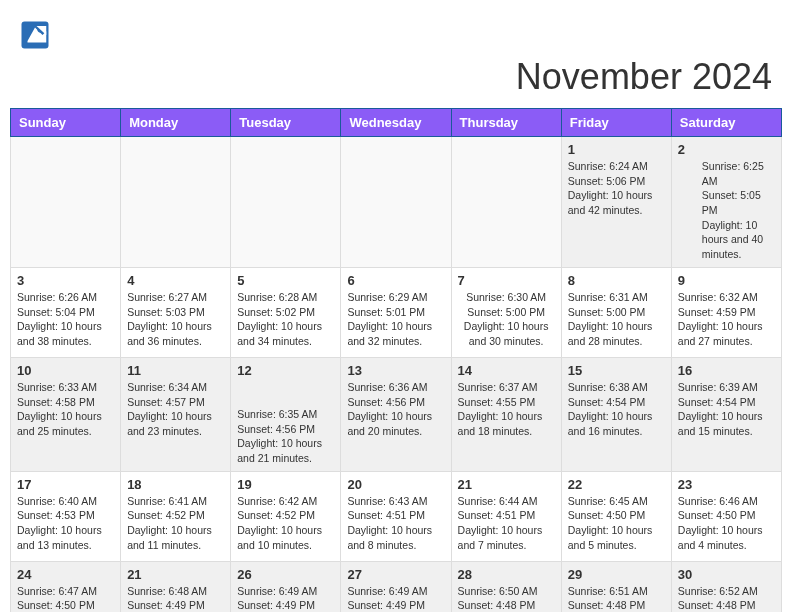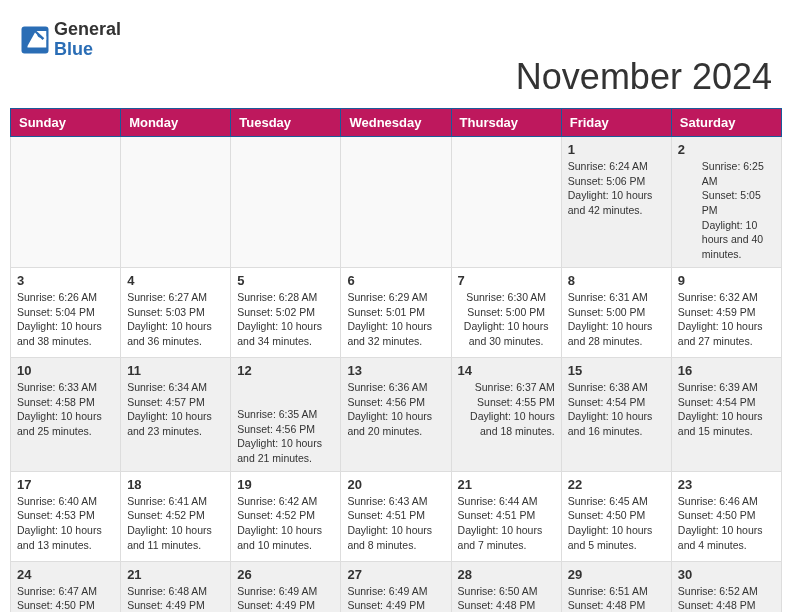--- a/index.html
+++ b/index.html
@@ -52,21 +52,21 @@
     .location {
       font-size: 16px;
       color: #555;
     }
     .calendar {
       width: 100%;
       border-collapse: collapse;
       margin-top: 5px;
     }
     .calendar th {
-      background-color: #be185d;
+      background-color: #8b5cf6;
       color: white;
       text-align: left;
       padding: 6px 8px;
       font-size: 13px;
       font-weight: bold;
       border: 1px solid #1a5a9a;
     }
     .calendar td {
       vertical-align: top;
       border: 1px solid #ddd;
@@ -116,24 +116,20 @@
 <body>
 
 <div class="header">
   <div class="logo">
     <svg class="logo-icon" viewBox="0 0 40 40">
       <rect x="2" y="2" width="36" height="36" rx="4" fill="#2a6db5"></rect>
       <polygon points="10,28 20,10 30,20 35,15 35,30 10,30" fill="white"></polygon>
       <circle cx="28" cy="12" r="5" fill="#2a6db5"></circle>
       <polygon points="22,8 35,8 35,20" fill="white"></polygon>
     </svg>
-    <div class="logo-text">
-      <span class="logo-general">General</span>
-      <span class="logo-blue">Blue</span>
-    </div>
   </div>
   <div class="title-area">
     <div class="month-title">November 2024</div>
   </div>
 </div>
 
 <table class="calendar">
   <thead>
     <tr>
     <th>Sunday</th>
@@ -229,21 +225,21 @@
 Daylight: 10 hours and 21 minutes.</div>
         </td>
         <td class="shaded">
           <span class="day-number">13</span>
           <div class="day-info" style="white-space: pre-line;">Sunrise: 6:36 AM
 Sunset: 4:56 PM
 Daylight: 10 hours and 20 minutes.</div>
         </td>
         <td class="shaded">
           <span class="day-number">14</span>
-          <div class="day-info" style="white-space: pre-line; text-align: right;">Sunrise: 6:37 AM
+          <div class="day-info" style="white-space: pre-line;">Sunrise: 6:37 AM
 Sunset: 4:55 PM
 Daylight: 10 hours and 18 minutes.</div>
         </td>
         <td class="shaded">
           <span class="day-number">15</span>
           <div class="day-info" style="white-space: pre-line;">Sunrise: 6:38 AM
 Sunset: 4:54 PM
 Daylight: 10 hours and 16 minutes.</div>
         </td>
         <td class="shaded">

